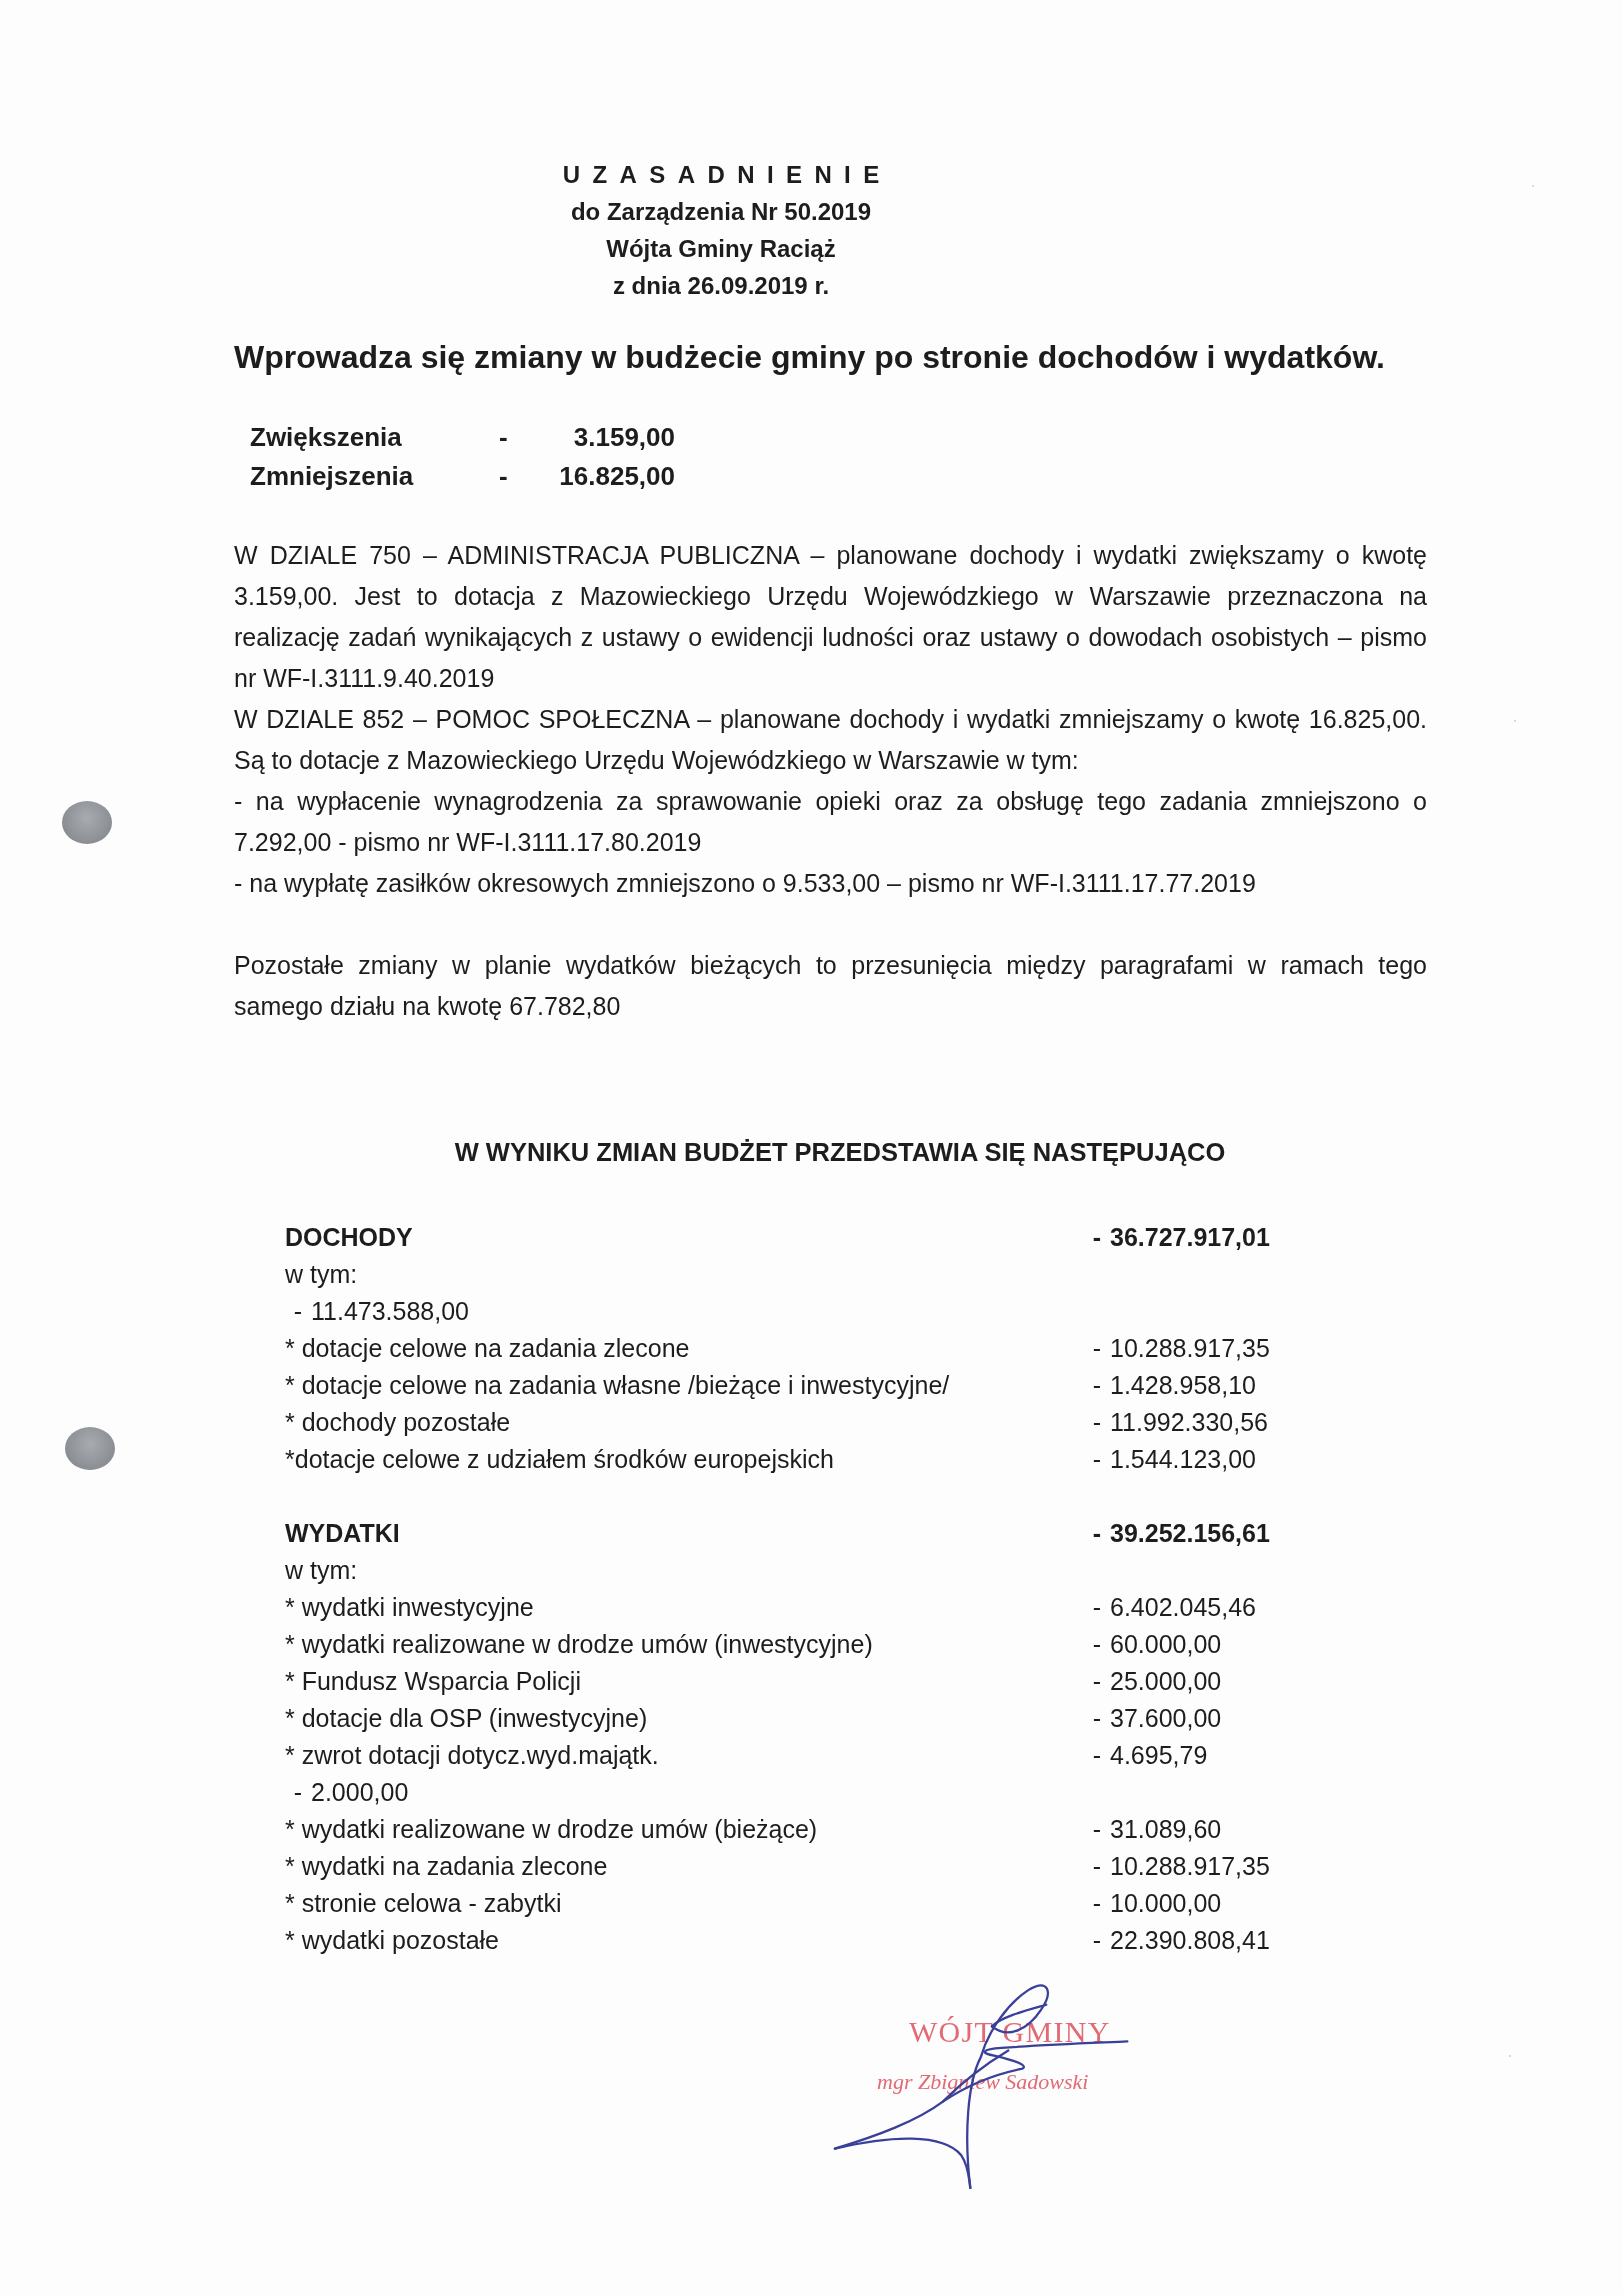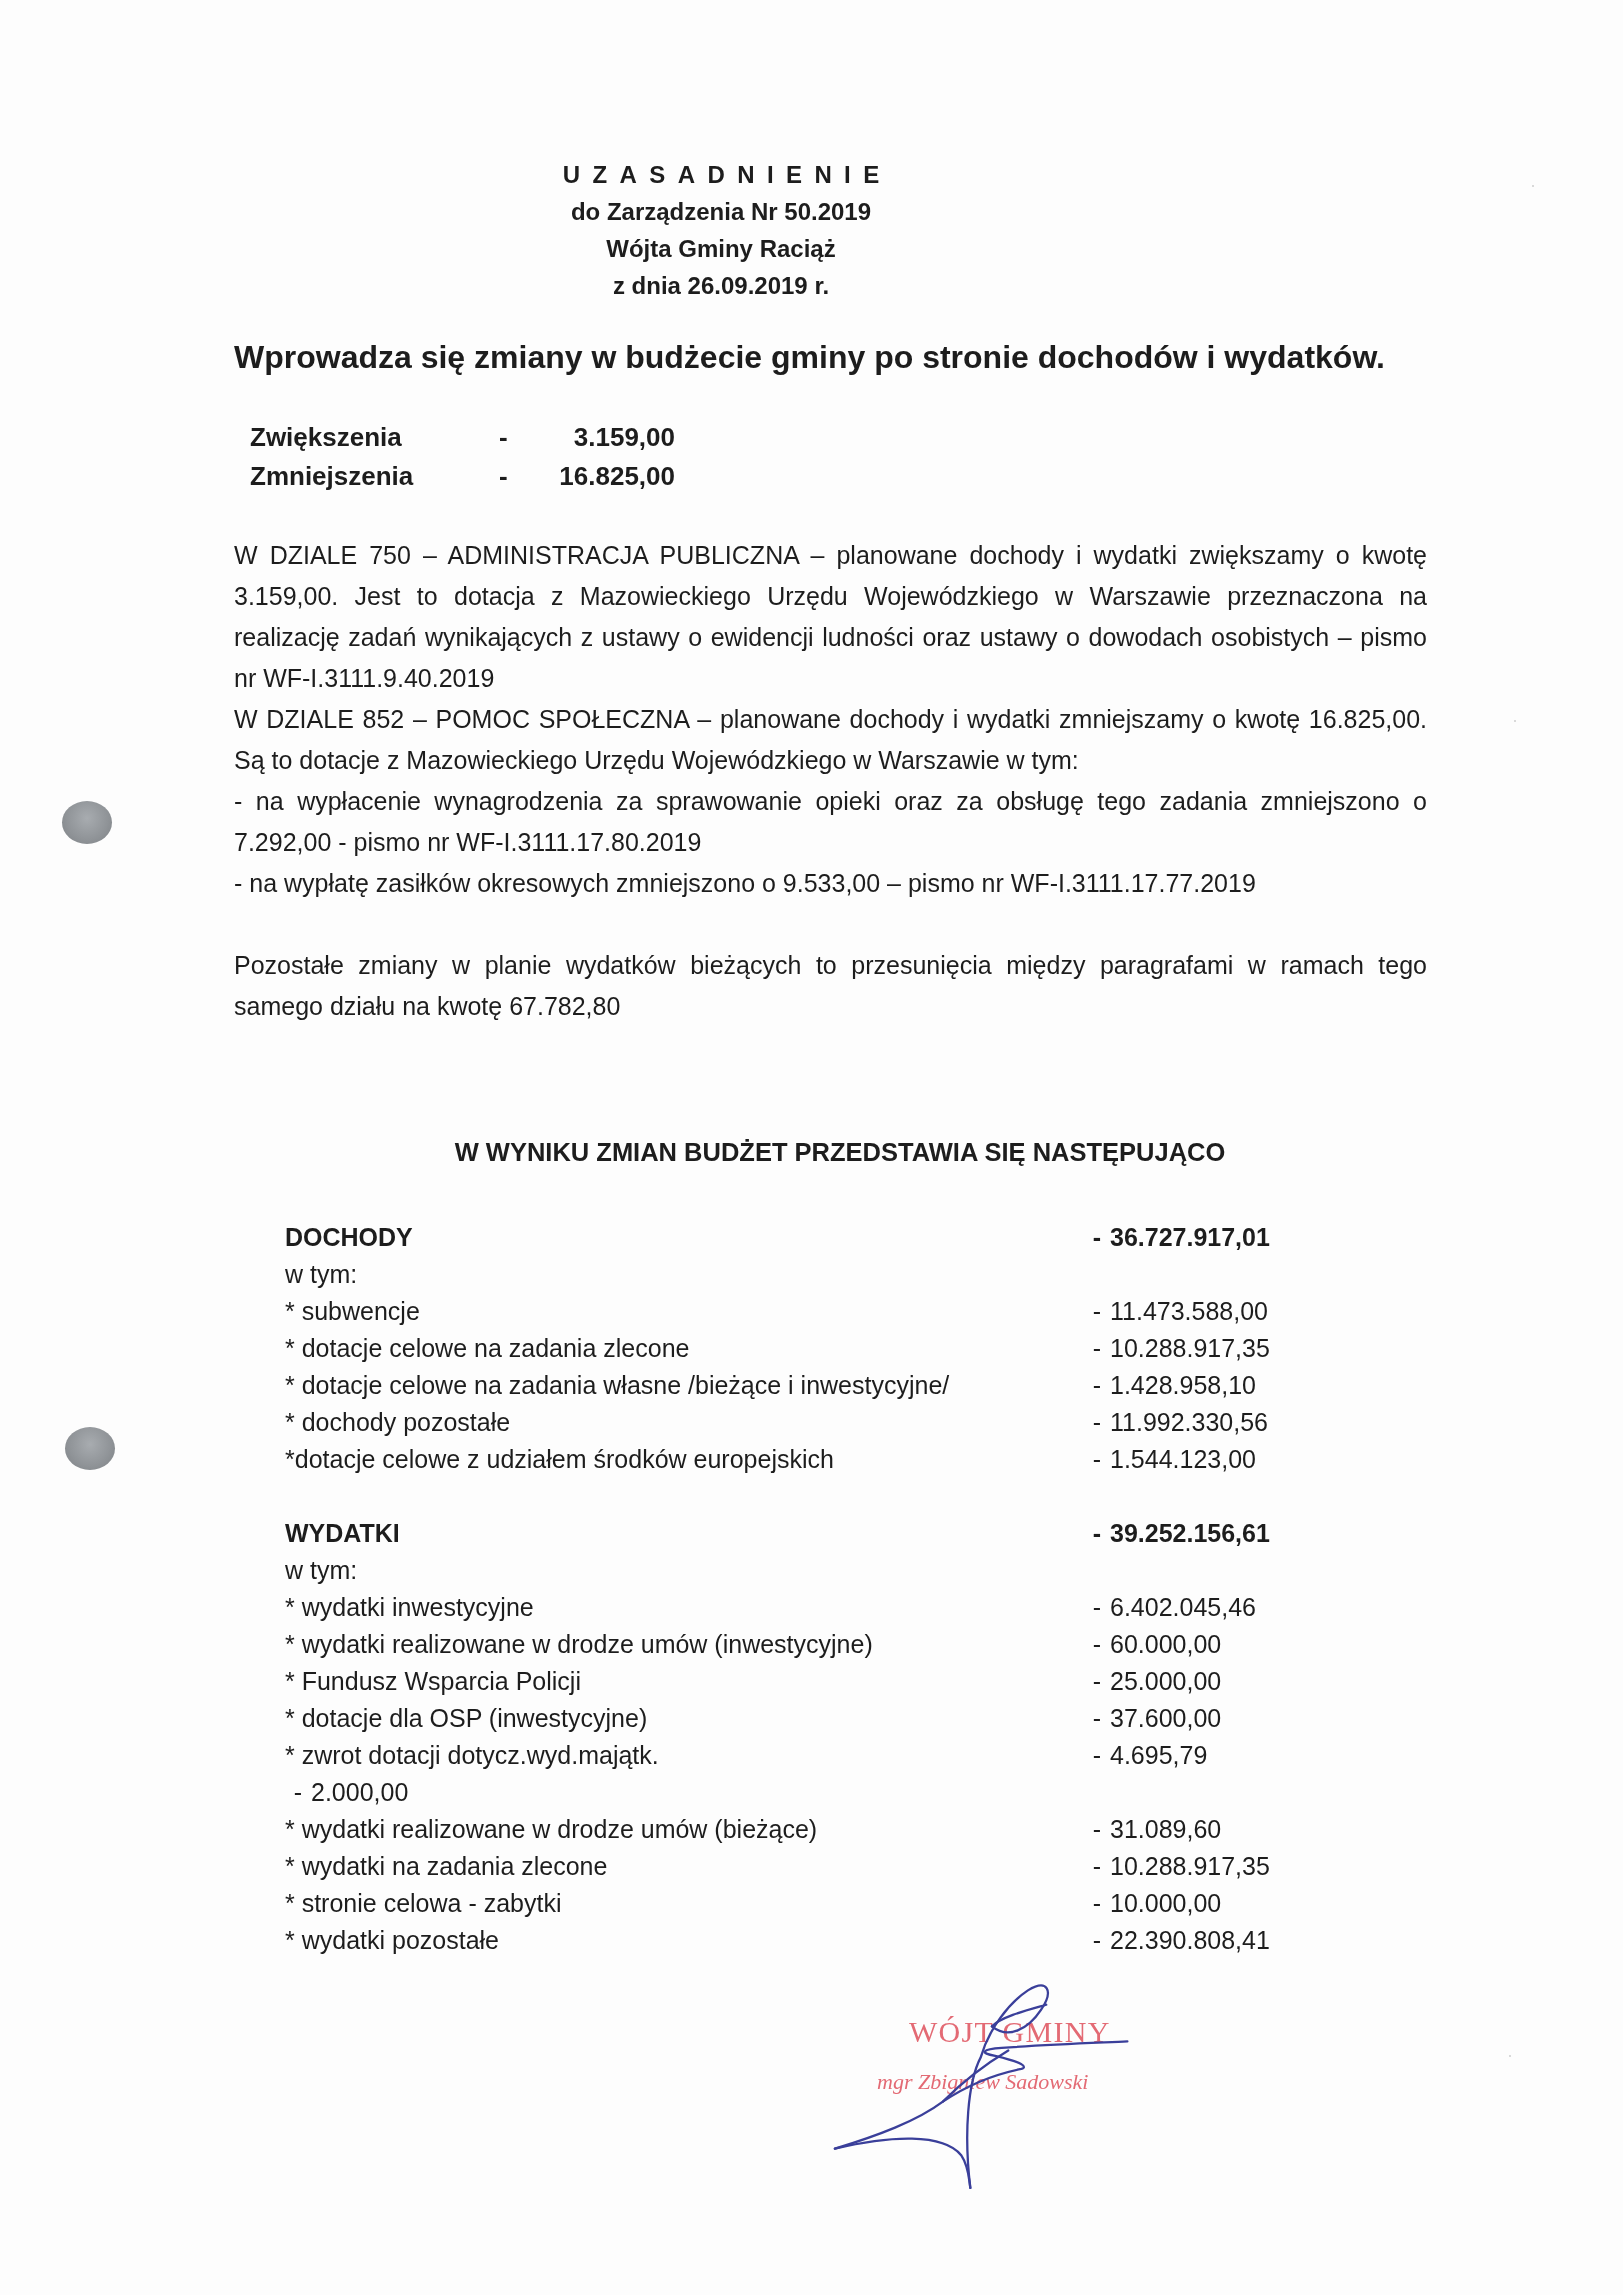--- a/index.html
+++ b/index.html
@@ -80,21 +80,20 @@
 <div class="table">
   <div class="trow bold">
     <span class="tl">DOCHODY</span>
     <span class="td">-</span>
     <span class="tv">36.727.917,01</span>
   </div>
   <div class="trow">
       <span class="tl">w tym:</span>
     </div>
   <div class="trow">
-      <span class="tl">*  subwencje</span>
       <span class="td">-</span>
       <span class="tv">11.473.588,00</span>
     </div>
   <div class="trow">
       <span class="tl">* dotacje celowe na zadania zlecone</span>
       <span class="td">-</span>
       <span class="tv">10.288.917,35</span>
     </div>
   <div class="trow">
       <span class="tl">* dotacje celowe na zadania własne /bieżące i inwestycyjne/</span>

